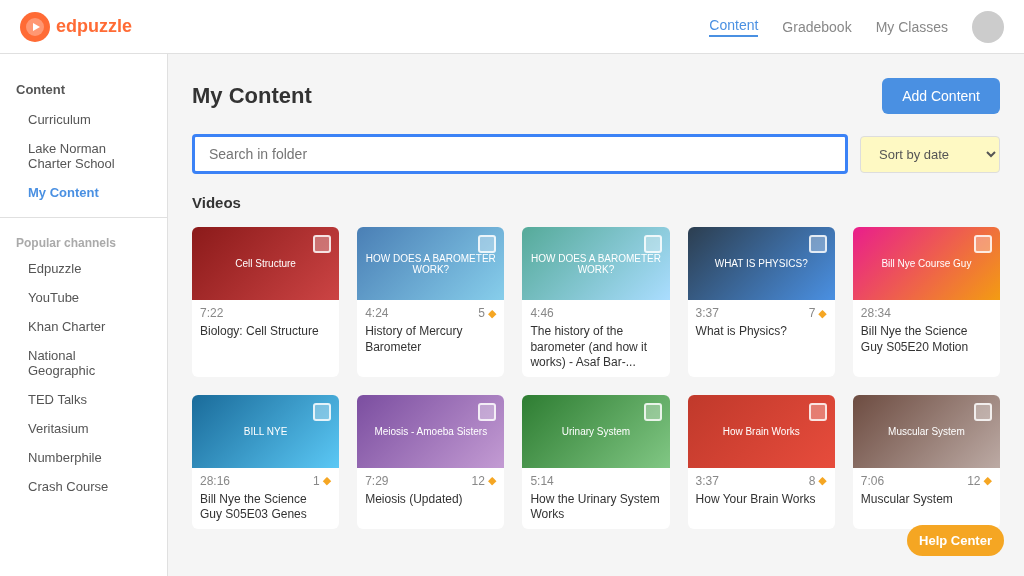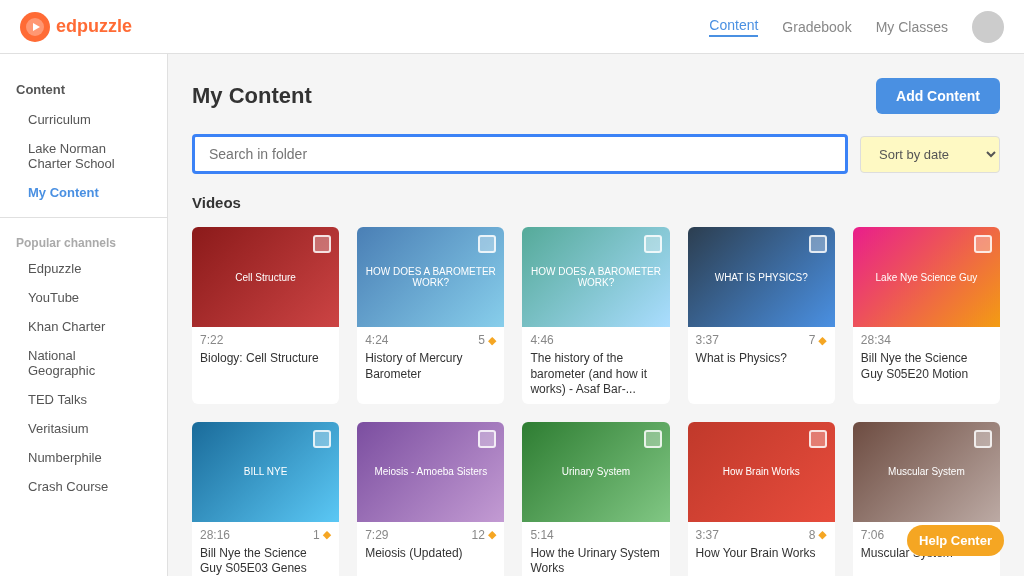--- a/index.html
+++ b/index.html
@@ -31,42 +31,42 @@
 
     
     .main {
       margin-left: 168px; margin-top: 54px; padding: 24px 24px 40px;
       min-height: calc(100vh - 54px);
     }
     .main-header { display: flex; align-items: center; justify-content: space-between; margin-bottom: 20px; }
     .main-title { font-size: 22px; font-weight: bold; color: #333; }
     .add-content-btn {
       background: #4a90e2; color: #fff; border: none; border-radius: 6px;
-      padding: 10px 20px; font-size: 14px; font-weight: bold; cursor: pointer;
+      padding: 10px 20px; font-size: 14px; font-weight: normal; cursor: pointer;
     }
 
     .search-row { display: flex; align-items: center; gap: 12px; margin-bottom: 20px; }
     .search-input {
       flex: 1; padding: 9px 14px; border: 3px solid #3b82f6; border-radius: 4px;
       font-size: 14px; color: #999; outline: none;
     }
     .sort-select {
       padding: 9px 14px; border: 1px solid #ddd; border-radius: 4px;
       font-size: 13px; color: #555; background: #fef9c3; cursor: pointer; min-width: 140px;
     }
 
     .section-title { font-size: 15px; font-weight: bold; color: #333; margin-bottom: 16px; }
 
     .video-grid {
       display: grid; grid-template-columns: repeat(5, 1fr); gap: 18px; margin-bottom: 18px;
     }
 
     .video-card { background: #fff; border-radius: 6px; overflow: hidden; cursor: pointer; position: relative; }
     .video-thumb {
-      width: 100%; height: 100px; object-fit: cover; display: block;
+      width: 100%; height: 73px; object-fit: cover; display: block;
       background: #888; position: relative; overflow: hidden;
     }
     .thumb-img {
       width: 100%; height: 100%; display: flex; align-items: center; justify-content: center;
       font-size: 10px; color: white; text-align: center;
     }
     .video-meta { padding: 6px 8px; }
     .video-time-row { display: flex; align-items: center; justify-content: space-between; margin-bottom: 4px; }
     .video-time { font-size: 12px; color: #888; }
     .video-badge { display: flex; align-items: center; gap: 3px; font-size: 12px; color: #888; }
@@ -210,21 +210,21 @@
       <span class="video-badge">
               <span class="badge-num">7</span>
               <span class="diamond-icon">◆</span>
             </span>
     </div>
       <div class="video-title">What is Physics?</div>
     </div>
   </div>
       <div class="video-card">
     <div class="video-thumb thumb-5">
-      <div class="thumb-img">Lake Nye Science Guy</div>
+      <div class="thumb-img">Bill Nye Course Guy</div>
       <div class="checkbox-overlay"></div>
     </div>
     <div class="video-meta">
 
     <div class="video-time-row">
       <span class="video-time">28:34</span>
       <span class="video-badge"></span>
     </div>
       <div class="video-title">Bill Nye the Science Guy S05E20 Motion</div>
     </div>

